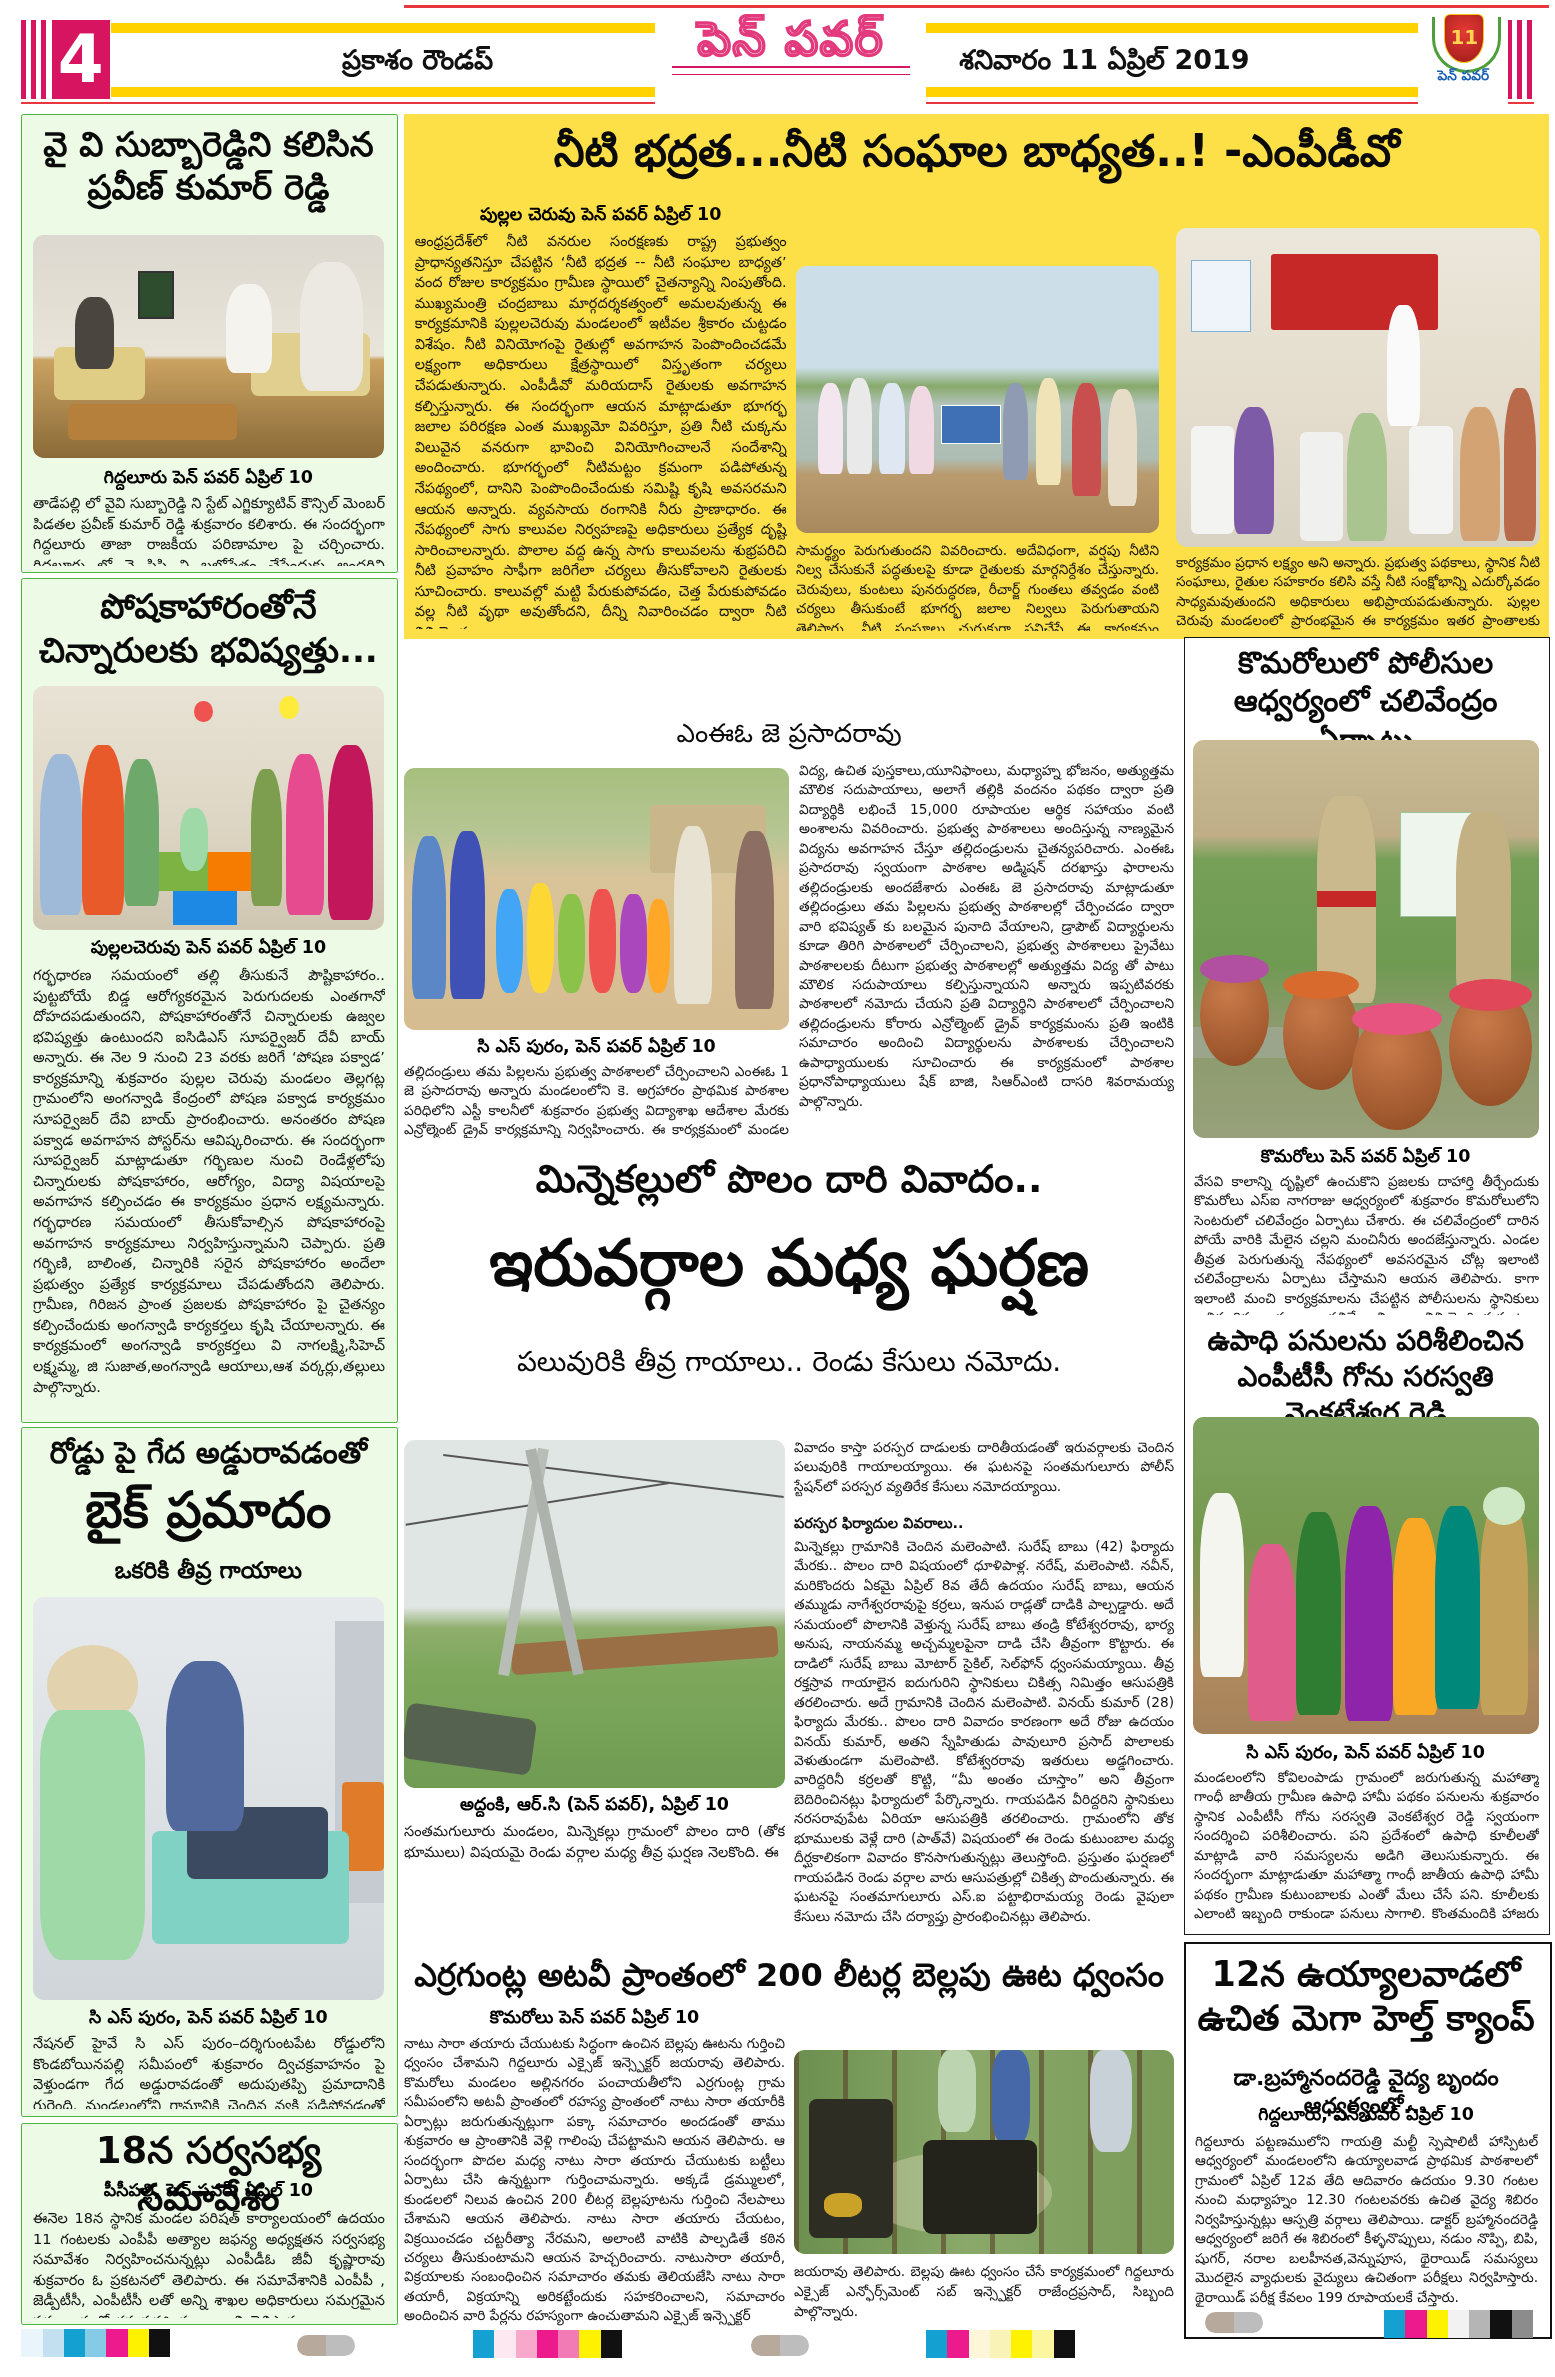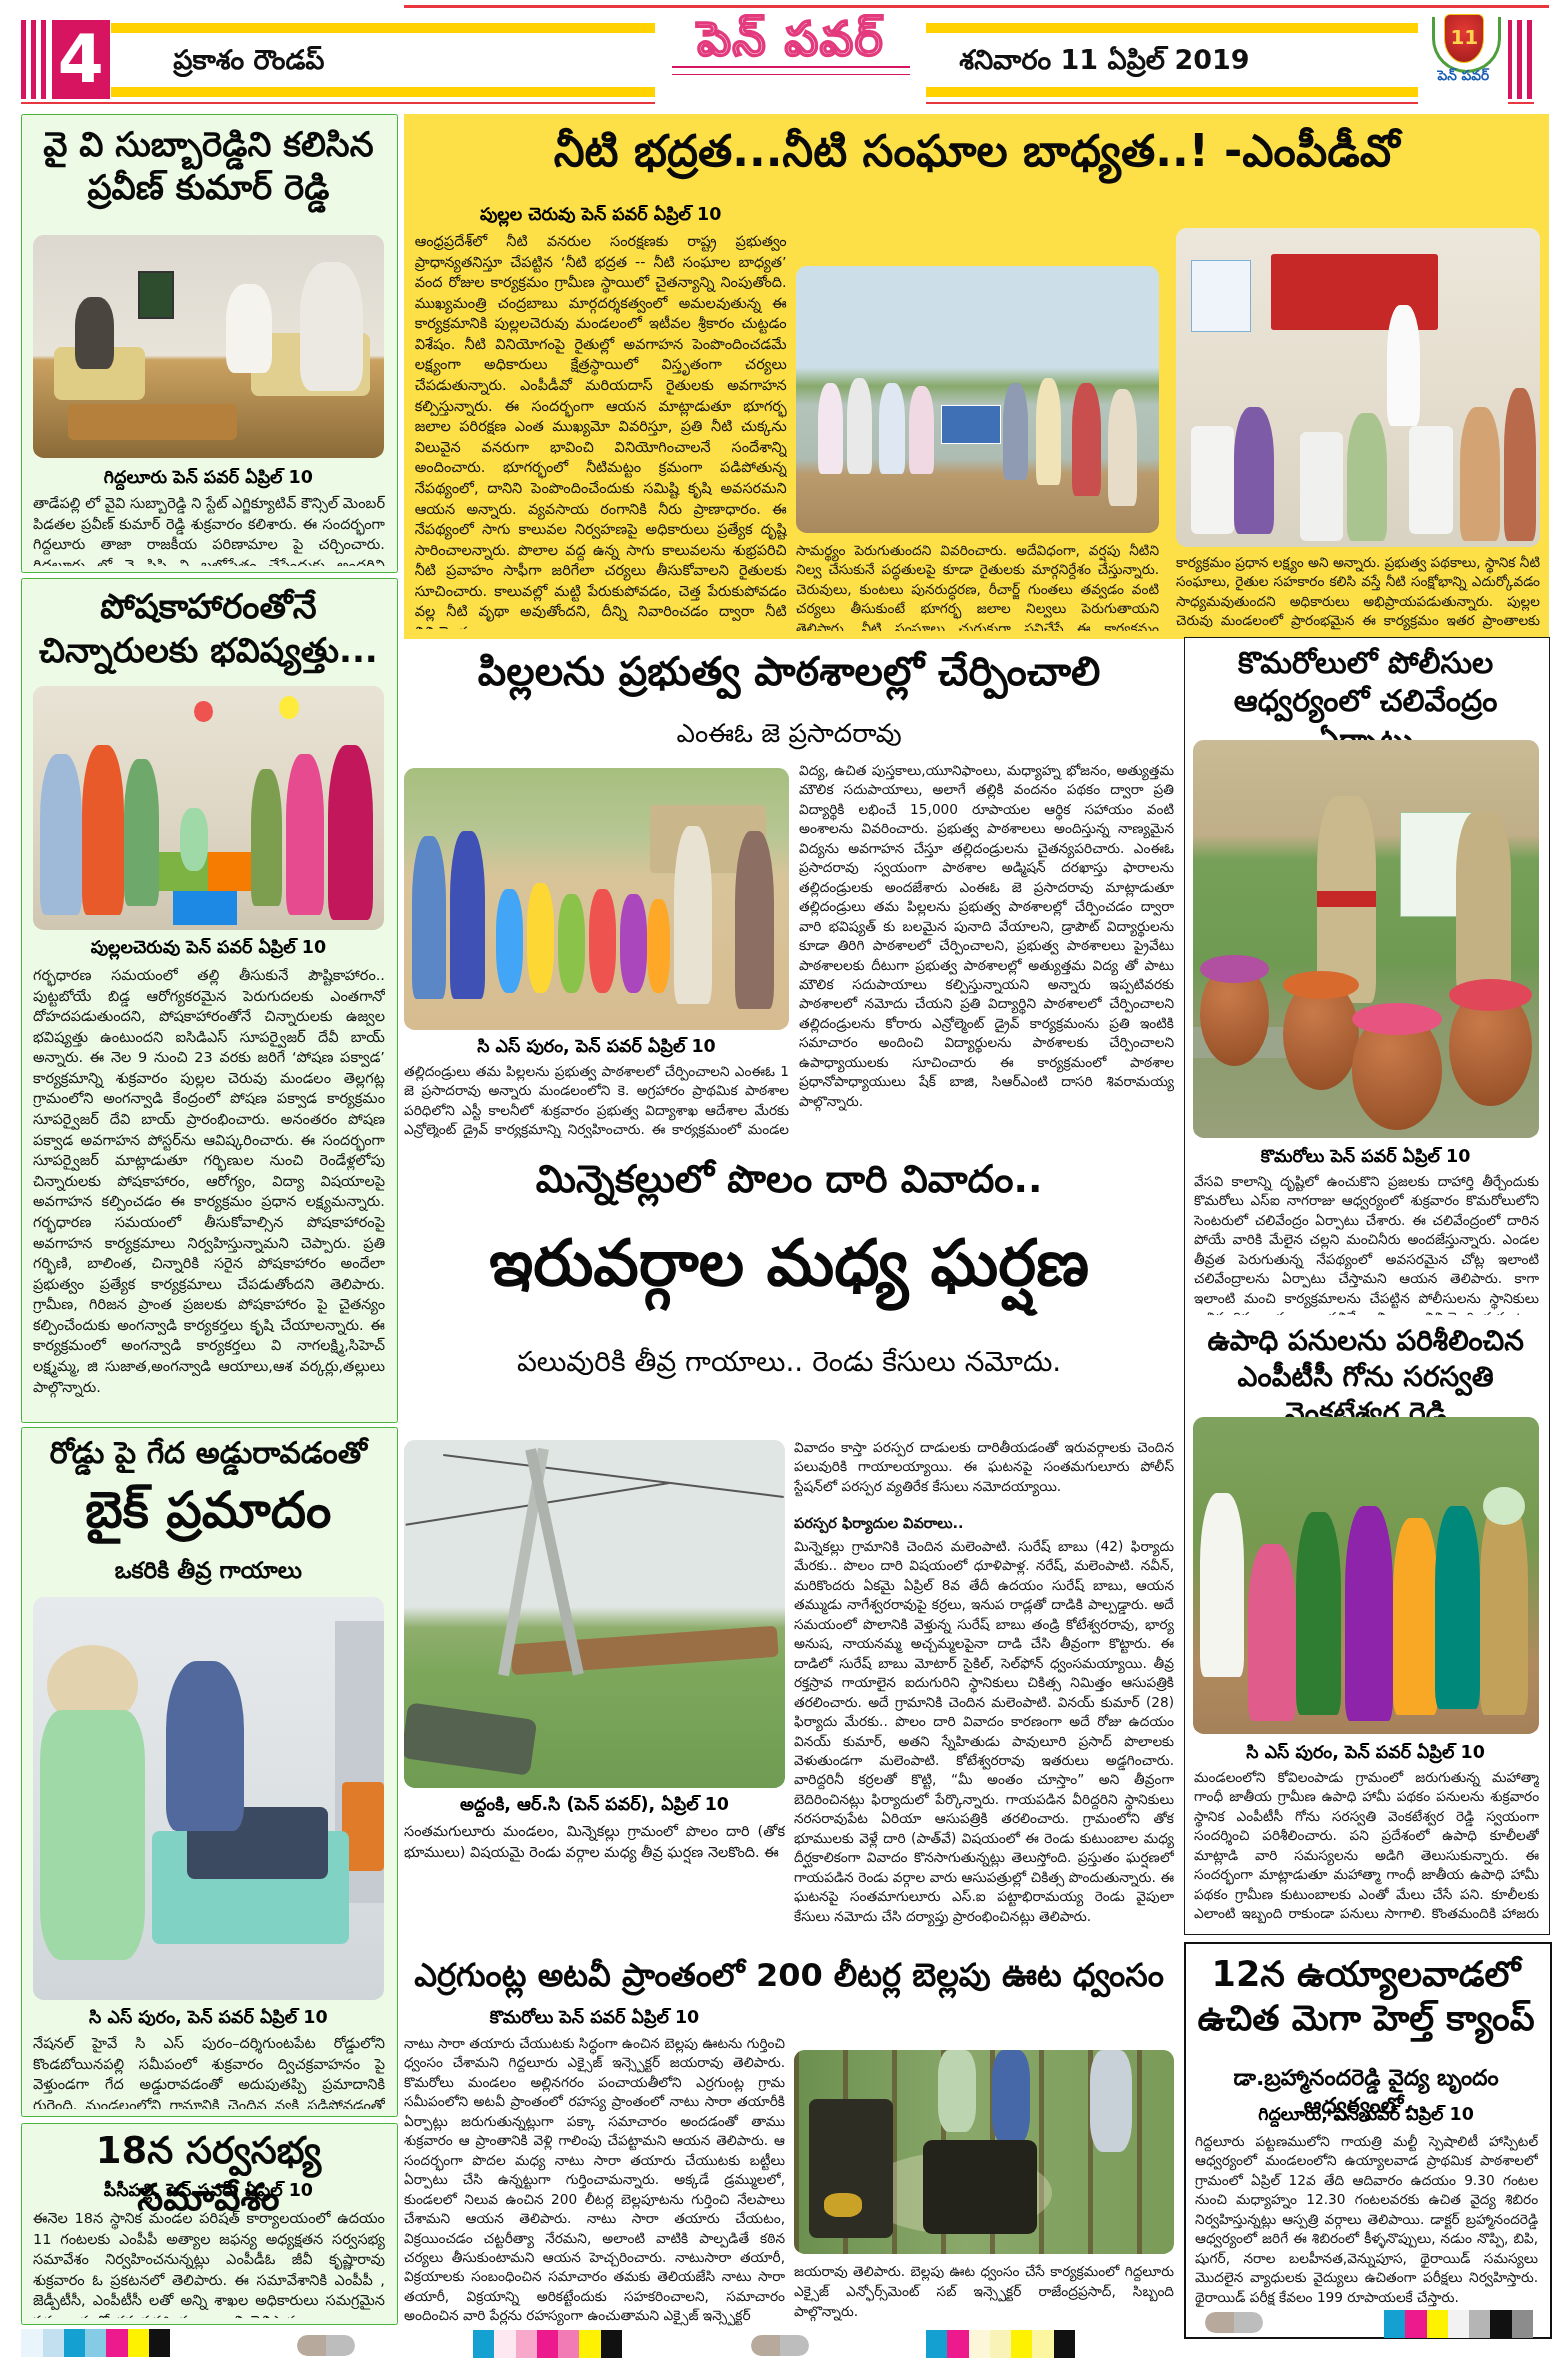--- a/index.html
+++ b/index.html
@@ -34,21 +34,21 @@
 
 <div class="redline" style="left:404px;top:4.6px;width:1145px;height:3px"></div>
 
 <div class="box" style="left:21.3px;top:20px;width:1513px;height:79px;overflow:visible">
   <div class="rel">
     <div class="ybar" style="top:3px"></div>
     <div class="ybar" style="top:67px"></div>
     <div class="stripes" style="left:0"></div>
     <div class="stripes" style="right:0"></div>
     <div class="abs" style="left:30.5px;top:0;width:58px;height:79px;background:#d6145f;color:#fff;font-size:66px;font-weight:bold;text-align:center;line-height:79px;z-index:2">4</div>
-    <div class="abs" style="left:152px;top:24.4px;width:320px;font-size:27px;font-weight:bold;text-align:left">ప్రకాశం రౌండప్</div>
+    <div class="abs" style="left:152px;top:24.4px;width:320px;font-size:27px;font-weight:bold;text-align:right">ప్రకాశం రౌండప్</div>
     <div class="masthead-box" style="left:634px;top:-6.1px;width:271px;height:90px">
       <div class="masthead">పెన్ పవర్</div>
       <div class="mast-ul"></div>
     </div>
     <div class="abs" style="left:938px;top:24.4px;width:366px;font-size:27px;font-weight:bold;text-align:left">శనివారం 11 ఏప్రిల్ 2019</div>
     <div class="abs" style="left:1397px;top:-7.6px;width:90px;height:93px;background:#fff;z-index:2;text-align:center">
       <div class="abs" style="left:13.7px;top:4.6px;width:63px;height:53px;border:3px solid #4f9e3c;border-top:none;border-radius:0 0 38px 38px"></div>
       <div class="abs" style="left:26px;top:1.5px;width:38px;height:47px;background:radial-gradient(circle at 50% 35%,#e53935,#9e1b1b);border:1.5px solid #f1c40f;border-radius:6.1px 6.1px 50% 50%;color:#ffd54f;font-weight:bold;font-size:20px;line-height:44px">11</div>
       <div class="abs" style="left:0;top:55px;width:90px;color:#1a5fb4;font-weight:bold;font-size:13.7px">పెన్ పవర్</div>
     </div>
@@ -150,21 +150,20 @@
       <div class="abs" style="left:47%;top:58%;width:11%;height:40%;background:#a9c48f;border-radius:40% 40% 12% 12%"></div>
       <div class="abs" style="left:78%;top:56%;width:11%;height:42%;background:#d4a373;border-radius:40% 40% 12% 12%"></div>
       <div class="abs" style="left:90%;top:50%;width:9%;height:48%;background:#b96a4b;border-radius:40% 40% 12% 12%"></div>
     </div>
     <div class="bd" style="left:772px;top:439px;width:364px;height:78px;font-size:13.7px">కార్యక్రమం ప్రధాన లక్ష్యం అని అన్నారు. ప్రభుత్వ పథకాలు, స్థానిక నీటి సంఘాలు, రైతుల సహకారం కలిసి వస్తే నీటి సంక్షోభాన్ని ఎదుర్కోవడం సాధ్యమవుతుందని అధికారులు అభిప్రాయపడుతున్నారు. పుల్లల చెరువు మండలంలో ప్రారంభమైన ఈ కార్యక్రమం ఇతర ప్రాంతాలకు ఆదర్శంగా నిలవాలని ఆయన కోరారు. ఇరిగేషన్ ఈఈ, ఇరిగేషన్ ఏఈ, ఏపీఓ మోషే, పిడిఓ, ఇంజనీరింగ్ అసిస్టెంట్, స్వర్ణవ గ్రామ సిబ్బంది, నీటి సంఘం అధ్యక్షుడు, ప్రజా ప్రతినిధులు పాల్గొన్నారు.</div>
   </div>
 </div>
 
 <div class="box" style="left:404px;top:644px;width:770px;height:497px;background:#fff">
   <div class="rel">
-    <div class="hl" style="left:7.6px;top:1.5px;width:755px;font-size:40px">పిల్లలను ప్రభుత్వ పాఠశాలల్లో చేర్పించాలి</div>
     <div class="hl" style="left:7.6px;top:73px;width:755px;font-size:26px;font-weight:normal">ఎంఈఓ జె ప్రసాదరావు</div>
     <div class="photo" style="left:0;top:124px;width:385px;height:262px;background:linear-gradient(180deg,#a6bf7e 0%,#b7c694 26%,#d9c49a 42%,#d6bc90 100%)">
       <div class="abs" style="left:64%;top:14%;width:30%;height:26%;background:#c9b68a;border-radius:4.6px"></div>
       <div class="abs" style="left:2%;top:26%;width:9%;height:62%;background:#5b87c7;border-radius:40% 40% 12% 12%"></div>
       <div class="abs" style="left:12%;top:24%;width:9%;height:64%;background:#3f51b5;border-radius:40% 40% 12% 12%"></div>
       <div class="abs" style="left:70%;top:22%;width:10%;height:68%;background:#e8e2d2;border-radius:40% 40% 12% 12%"></div>
       <div class="abs" style="left:86%;top:24%;width:10%;height:68%;background:#8d6e63;border-radius:40% 40% 12% 12%"></div>
       <div class="abs" style="left:24%;top:46%;width:7%;height:40%;background:#42a5f5;border-radius:40%"></div>
       <div class="abs" style="left:32%;top:44%;width:7%;height:42%;background:#fdd835;border-radius:40%"></div>
       <div class="abs" style="left:40%;top:48%;width:7%;height:38%;background:#8bc34a;border-radius:40%"></div>

